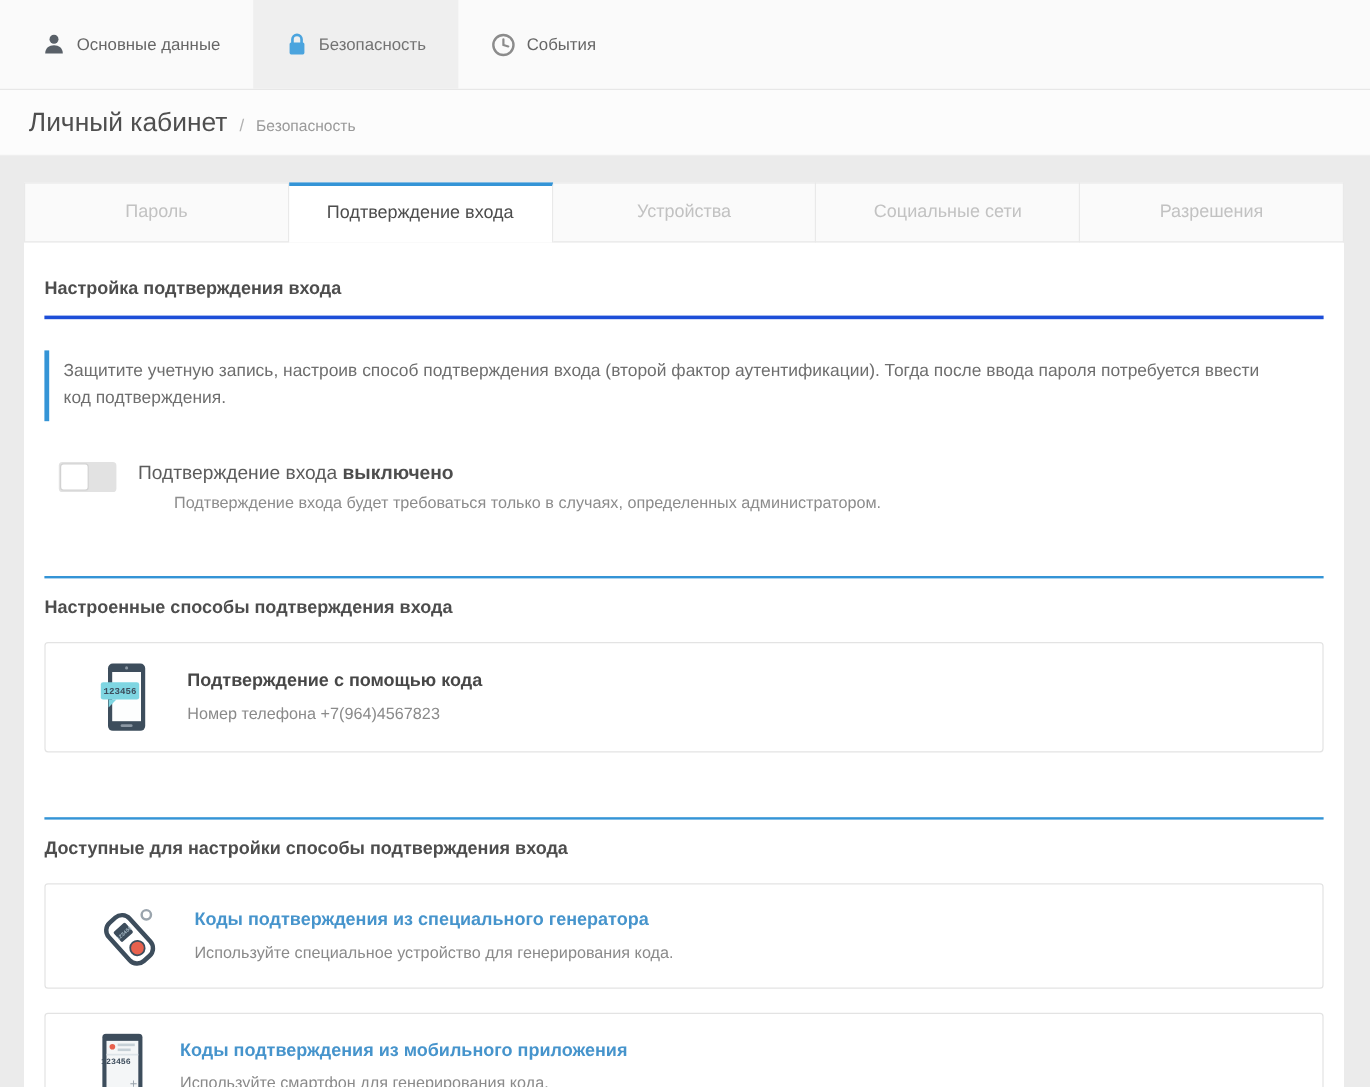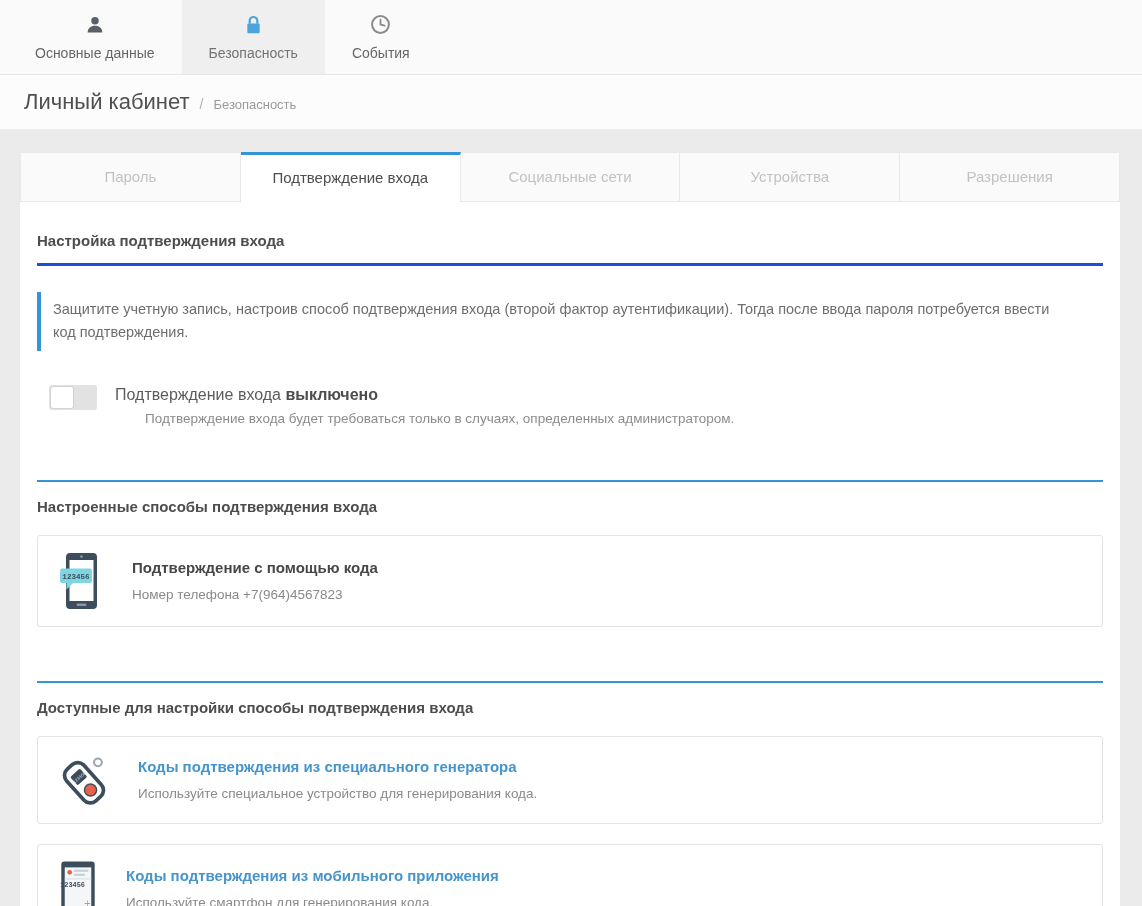--- a/index.html
+++ b/index.html
@@ -15,23 +15,23 @@
   .top-nav {
     display: flex;
     align-items: stretch;
     height: 75px;
     background: #fafafa;
     border-bottom: 1px solid #e7e7e7;
     padding-left: 8px;
   }
   .nav-item {
     display: flex;
-    flex-direction: column;
+    flex-direction: row;
     align-items: center;
-    justify-content: center;
+    justify-content: flex-end;
     gap: 9px;
     padding: 0 27px;
     font-size: 14px;
     color: #666;
     cursor: pointer;
   }
   .nav-item.active { background: #efefef; color: #737373; }
   .nav-item .nav-ic { height: 22px; display: flex; align-items: center; }
 
   
@@ -125,21 +125,21 @@
   }
 
   .card {
     border: 1px solid #e3e3e3;
     border-radius: 3px;
     display: flex;
     align-items: center;
     padding: 16px 20px;
     margin-top: 20px;
   }
-  .card-icon { flex: none; margin-right: 28px; display: flex; align-items: center; }
+  .card-icon { flex: none; margin-right: 28px; display: flex; align-items: center; margin-left: 24px; }
   .card-title { font-size: 15px; font-weight: 700; color: #474747; }
   .card-link {
     font-size: 15px; font-weight: 700; color: #4694cc;
     text-decoration: none; cursor: pointer;
   }
   .card-sub { font-size: 13.5px; color: #8a8a8a; margin-top: 11px; }
 </style>
 </head>
 <body>
 
@@ -179,22 +179,22 @@
     <span class="bc-title">Личный кабинет</span>
     <span class="bc-sep">/</span>
     <span class="bc-section">Безопасность</span>
   </div>
 
   <main class="content-wrap">
 
     <nav class="tabs">
       <div class="tab">Пароль</div>
       <div class="tab active">Подтверждение входа</div>
+      <div class="tab">Устройства</div>
       <div class="tab">Социальные сети</div>
-      <div class="tab">Устройства</div>
       <div class="tab">Разрешения</div>
     </nav>
 
     <section class="panel">
 
       <h2 class="section-heading underlined">Настройка подтверждения входа</h2>
 
       <div class="info-note">Защитите учетную запись, настроив способ подтверждения входа (второй фактор аутентификации). Тогда после ввода пароля потребуется ввести код подтверждения.</div>
 
       <div class="toggle-row">

